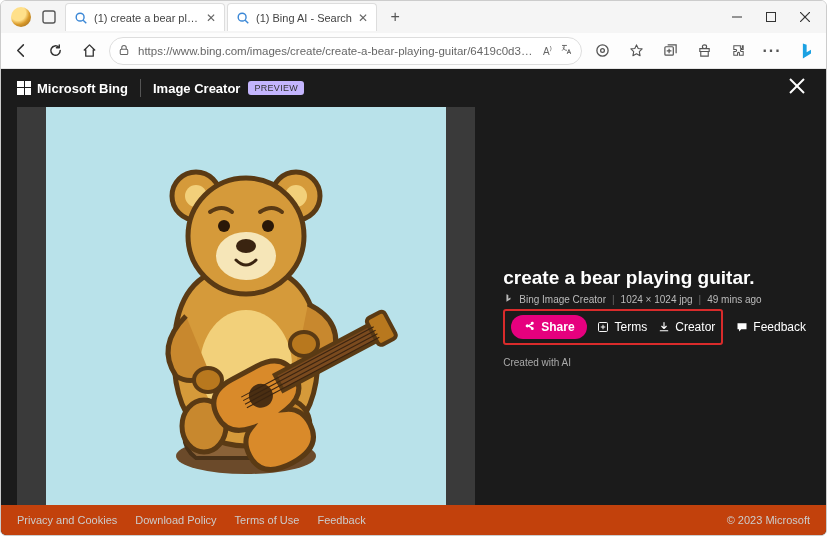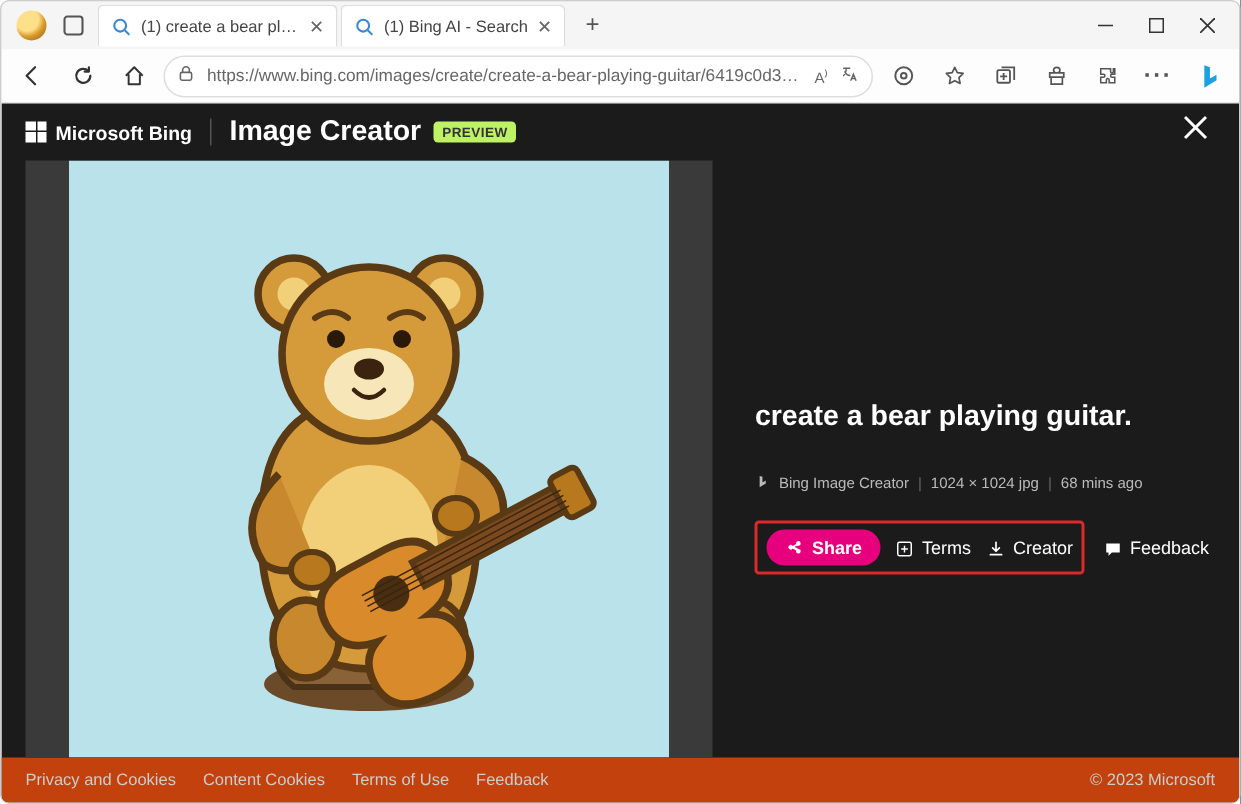--- a/index.html
+++ b/index.html
@@ -20,35 +20,35 @@
 .addr .lock{margin-right:8px;color:#666}
 .addr .url{white-space:nowrap;overflow:hidden;text-overflow:ellipsis;flex:1}
 .edge-b{width:28px;height:28px;display:flex;align-items:center;justify-content:center}
 .edge-b svg{width:20px;height:20px}
 .content{position:absolute;top:68px;left:0;right:0;bottom:0;background:#1b1b1b;display:flex;flex-direction:column}
 .appbar{height:44px;display:flex;align-items:center;padding:0 16px;color:#fff}
 .msbing{display:flex;font-size:13px;font-weight:600}
 .msbing .grid{width:14px;height:14px;margin-right:6px;display:grid;grid-template-columns:1fr 1fr;grid-template-rows:1fr 1fr;gap:1px}
 .msbing .grid span{background:#fff}
 .divider{width:1px;height:18px;background:#555;margin:0 12px}
-.ic-title{font-size:19px;font-weight:600;margin-right:8px}
-.badge{font-size:9px;background:#bef264;color:#333;padding:2px 6px;border-radius:3px;font-weight:700;letter-spacing:.3px}
+.ic-title{font-size:13px;font-weight:600;margin-right:8px}
+.badge{font-size:9px;background:#c4b5fd;color:#333;padding:2px 6px;border-radius:3px;font-weight:400;letter-spacing:.3px}
 .appbar .spacer{flex:1}
 .closex{color:#fff;font-size:20px;cursor:pointer;padding:4px}
 .main{flex:1;display:flex;padding:0 0 0 16px;position:relative}
 .canvas{width:480px;height:398px;background:#3a3a3a;display:flex;justify-content:center;overflow:hidden}
 .artwork{width:400px;height:398px;background:#b9e2ea;display:flex;align-items:center;justify-content:center}
 .artwork svg{width:340px;height:360px}
 .details{flex:1;padding:160px 20px 0 28px;color:#fff}
-.prompt{font-size:19px;font-weight:700;margin-bottom:27px}
-.meta{font-size:10px;color:#bbb;display:flex;align-items:center;gap:6px;margin-bottom:18px}
+.prompt{font-size:19px;font-weight:700;margin-bottom:4px}
+.meta{font-size:10px;color:#bbb;display:flex;align-items:center;gap:6px;margin-bottom:4px}
 .meta .sep{color:#666}
 .actions{display:flex;align-items:center;gap:12px;margin-bottom:12px}
 .hl{border:2px solid #d92b2b;padding:4px 6px;display:flex;align-items:center;gap:10px;border-radius:3px}
-.btn{display:flex;align-items:flex-end;gap:5px;font-size:12px;color:#fff;cursor:pointer}
+.btn{display:flex;align-items:flex-start;gap:5px;font-size:12px;color:#fff;cursor:pointer}
 .btn.share{background:#e6007e;padding:5px 12px;border-radius:14px;font-weight:600}
 .btn .ico{width:13px;height:13px;display:flex;align-items:center;justify-content:center}
 .caption{font-size:10px;color:#aaa}
 .footer{height:34px;background:#c2410c;display:flex;align-items:center;padding:0 16px;font-size:11px;color:#ccc;gap:18px}
 .footer .spacer{flex:1}
 .bicon{display:inline-block}
 </style>
 </head>
 <body>
 
@@ -238,21 +238,21 @@
     <div class="details">
       <div class="prompt">create a bear playing guitar.</div>
       <div class="meta">
         <span class="bicon"><svg width="10" height="10" viewBox="0 0 32 32">
               <path d="M11 4l6 2v12l7-4v6l-13 8V4z" fill="#bbb"></path>
             </svg></span>
         <span>Bing Image Creator</span>
         <span class="sep">|</span>
         <span>1024 × 1024 jpg</span>
         <span class="sep">|</span>
-        <span>68 mins ago</span>
+        <span>49 mins ago</span>
       </div>
       <div class="actions">
         <div class="hl">
           <div class="btn share">
             <span class="ico">
                 <svg viewBox="0 0 16 16" width="12" height="12">
                   <path d="M11 5a2 2 0 1 0-1.9-1.4L5.9 5.4a2 2 0 1 0 0 2.2l3.2 1.8A2 2 0 1 0 11 8l-3.2-1.8.1-.2.1-.2L11 5z" fill="#fff"></path>
                 </svg>
               </span>
             <span>Share</span>
@@ -277,24 +277,25 @@
         </div>
         <div class="btn">
           <span class="ico">
               <svg viewBox="0 0 16 16" width="12" height="12">
                 <path d="M2 3h12v8H7l-3 3v-3H2z" fill="#fff"></path>
               </svg>
             </span>
           <span>Feedback</span>
         </div>
       </div>
+      <div class="caption">Created with AI</div>
     </div>
   </div>
 
   <div class="footer">
     <span>Privacy and Cookies</span>
-    <span>Content Cookies</span>
+    <span>Download Policy</span>
     <span>Terms of Use</span>
     <span>Feedback</span>
     <span class="spacer"></span>
     <span>© 2023 Microsoft</span>
   </div>
 </div>
 
 </body></html>

